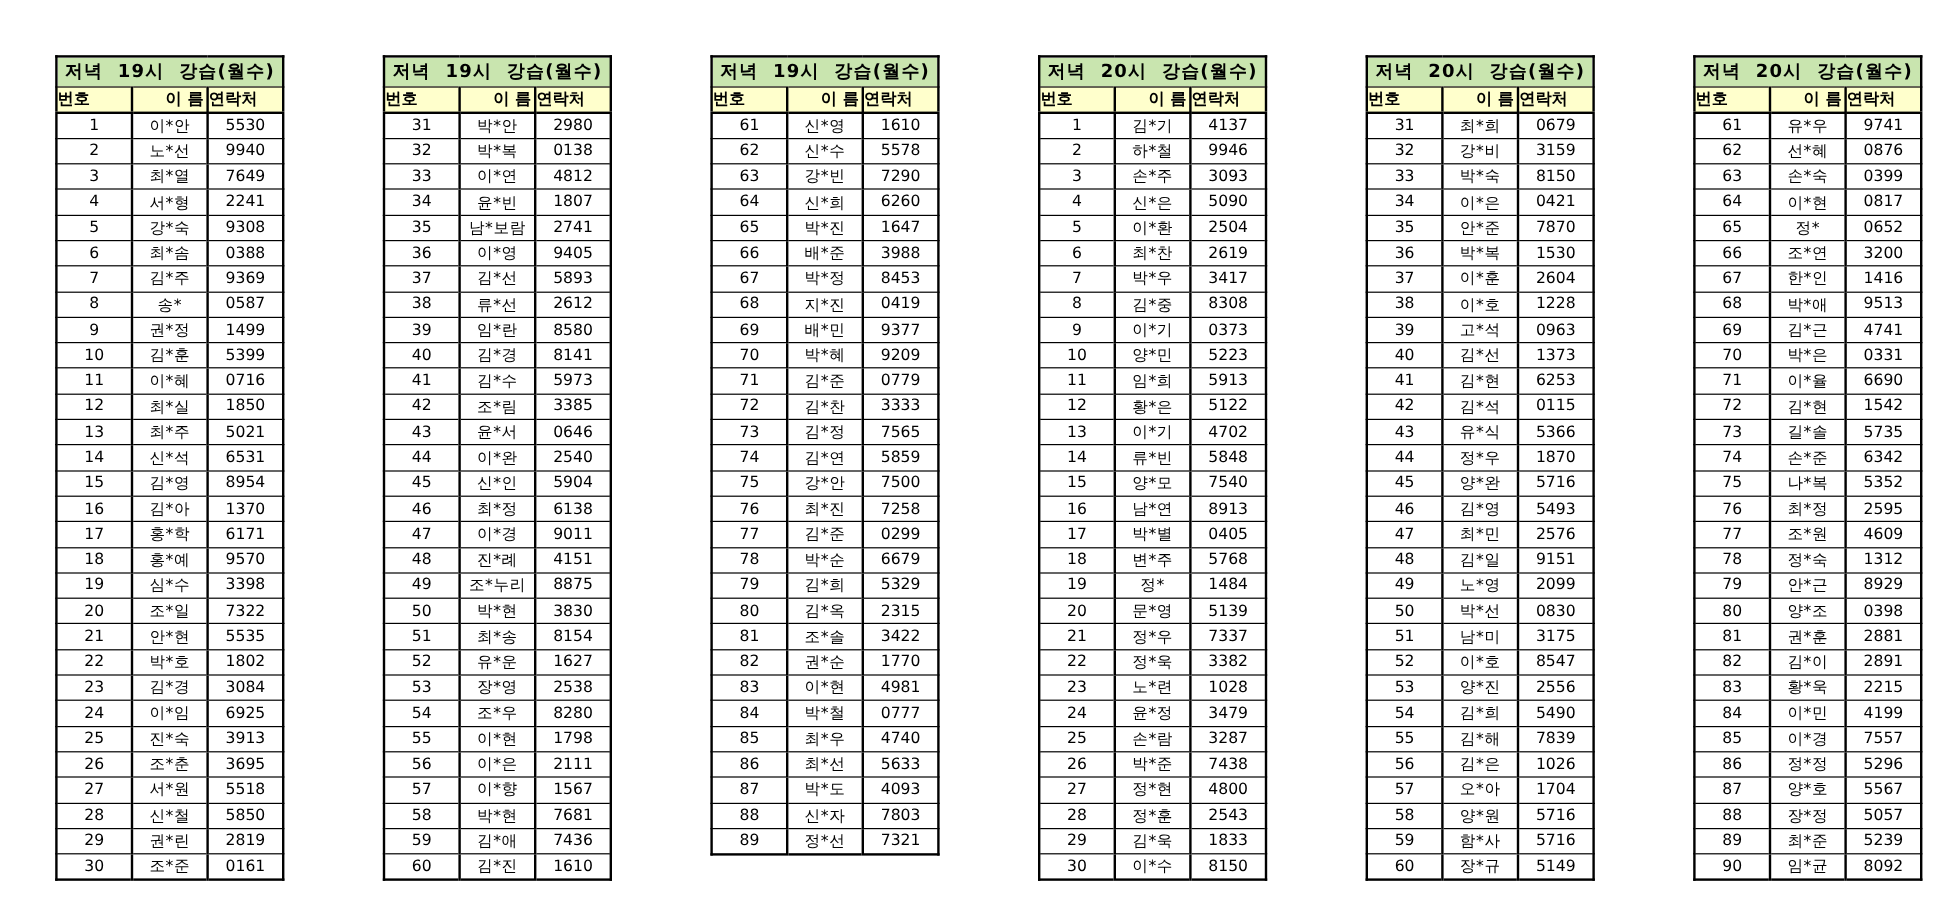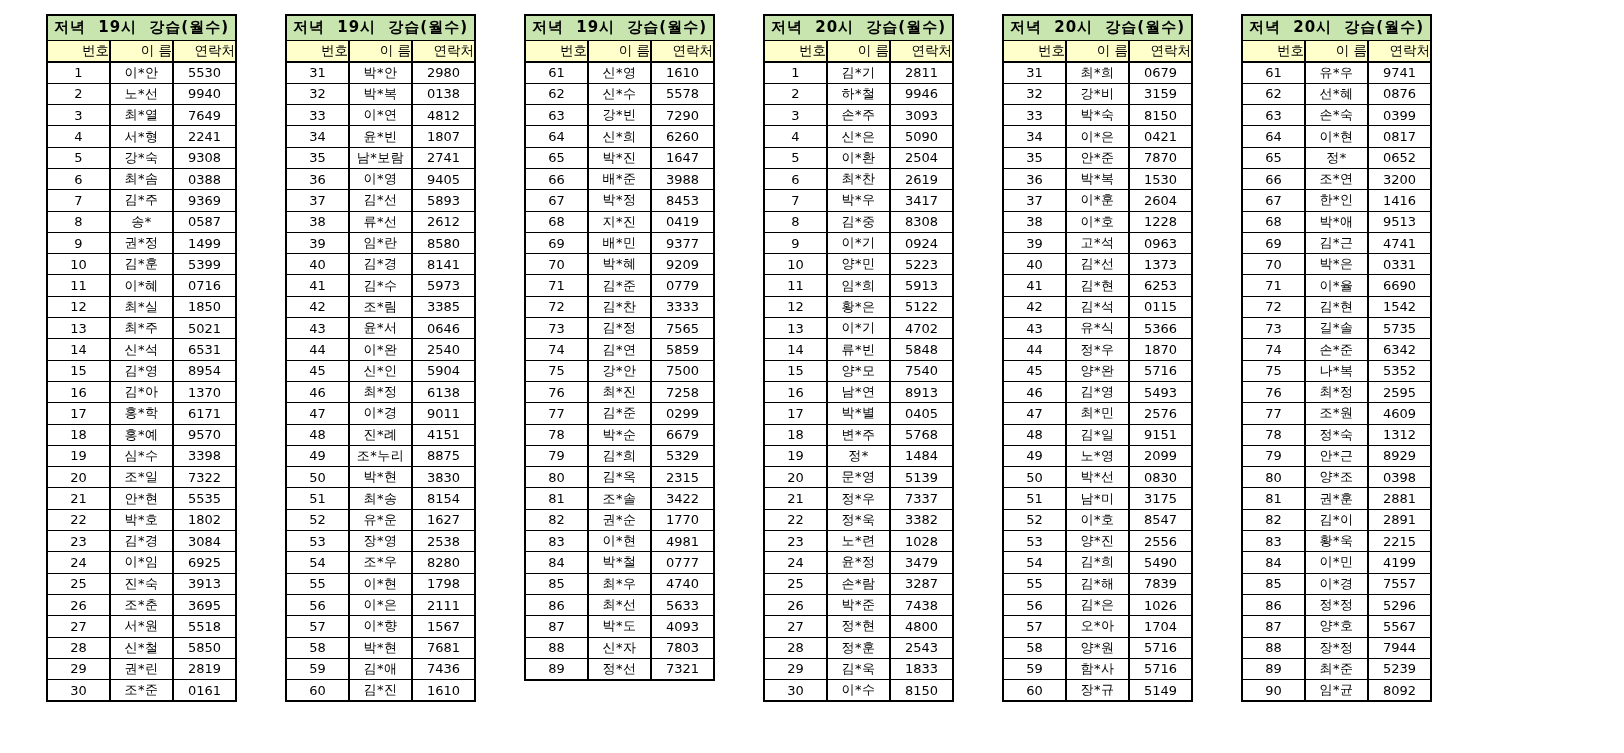--- a/index.html
+++ b/index.html
@@ -6,21 +6,22 @@
   html, body {
     width: 1624px; height: 753px;
     background: #ffffff;
     font-family: "DejaVu Sans", "Liberation Sans", sans-serif;
     overflow: hidden;
   }
   .tables-row {
     display: flex;
     align-items: flex-start;
     padding: 14px 0 0 46px;
-    gap: 48px;
+    gap: 82px;
+    margin-top: 32px;
   }
   table.roster {
     border-collapse: collapse;
     table-layout: fixed;
     width: 191px;
     background: #ffffff;
   }
   table.roster, table.roster th, table.roster td {
     border: 1px solid #000000;
   }
@@ -32,28 +33,28 @@
     letter-spacing: 1px;
     word-spacing: 6px;
     height: 25px;
     text-align: center;
     border-bottom: 2px solid #000000;
     white-space: nowrap;
     overflow: hidden;
   }
   tr.col-head th {
     background: #ffffcc;
-    font-weight: normal;
+    font-weight: bold;
     font-size: 13.5px;
     height: 22px;
-    text-align: right;
+    text-align: left;
     border-bottom: 2px solid #000000;
   }
   tr.col-head th:nth-child(1) { width: 45px; }
-  tr.col-head th:nth-child(2) { width: 76px; border-left: 2px solid #000; border-right: 2px solid #000; }
+  tr.col-head th:nth-child(2) { width: 76px; border-left: 2px solid #000; border-right: 2px solid #000; padding-left: 27px; }
   tr.col-head th:nth-child(3) { width: 70px; }
   tbody td {
     height: 21.3px;
     font-size: 13px;
     text-align: center;
     color: #000000;
     white-space: nowrap;
     overflow: hidden;
   }
   tbody td.name-cell  { border-left: 2px solid #000; border-right: 2px solid #000; letter-spacing: 0.5px; }
@@ -558,21 +559,21 @@
         <tr class="col-head">
           <th>번호</th>
           <th>이 름</th>
           <th>연락처</th>
         </tr>
       </thead>
       <tbody>
         <tr>
           <td class="num-cell">1</td>
           <td class="name-cell">김*기</td>
-          <td class="contact-cell">2811</td>
+          <td class="contact-cell">4137</td>
         </tr>
         <tr>
           <td class="num-cell">2</td>
           <td class="name-cell">하*철</td>
           <td class="contact-cell">9946</td>
         </tr>
         <tr>
           <td class="num-cell">3</td>
           <td class="name-cell">손*주</td>
           <td class="contact-cell">3093</td>
@@ -598,21 +599,21 @@
           <td class="contact-cell">3417</td>
         </tr>
         <tr>
           <td class="num-cell">8</td>
           <td class="name-cell">김*중</td>
           <td class="contact-cell">8308</td>
         </tr>
         <tr>
           <td class="num-cell">9</td>
           <td class="name-cell">이*기</td>
-          <td class="contact-cell">0924</td>
+          <td class="contact-cell">0373</td>
         </tr>
         <tr>
           <td class="num-cell">10</td>
           <td class="name-cell">양*민</td>
           <td class="contact-cell">5223</td>
         </tr>
         <tr>
           <td class="num-cell">11</td>
           <td class="name-cell">임*희</td>
           <td class="contact-cell">5913</td>
@@ -1021,21 +1022,21 @@
           <td class="contact-cell">5296</td>
         </tr>
         <tr>
           <td class="num-cell">87</td>
           <td class="name-cell">양*호</td>
           <td class="contact-cell">5567</td>
         </tr>
         <tr>
           <td class="num-cell">88</td>
           <td class="name-cell">장*정</td>
-          <td class="contact-cell">7944</td>
+          <td class="contact-cell">5057</td>
         </tr>
         <tr>
           <td class="num-cell">89</td>
           <td class="name-cell">최*준</td>
           <td class="contact-cell">5239</td>
         </tr>
         <tr>
           <td class="num-cell">90</td>
           <td class="name-cell">임*균</td>
           <td class="contact-cell">8092</td>

